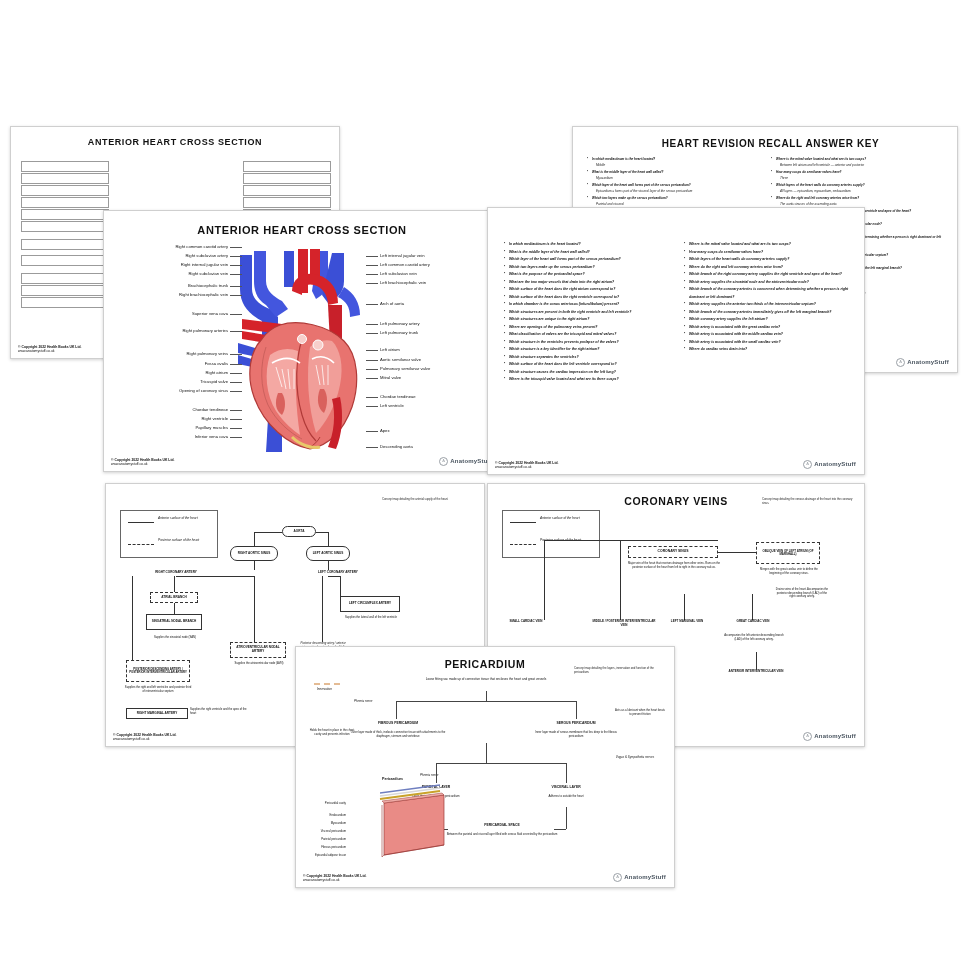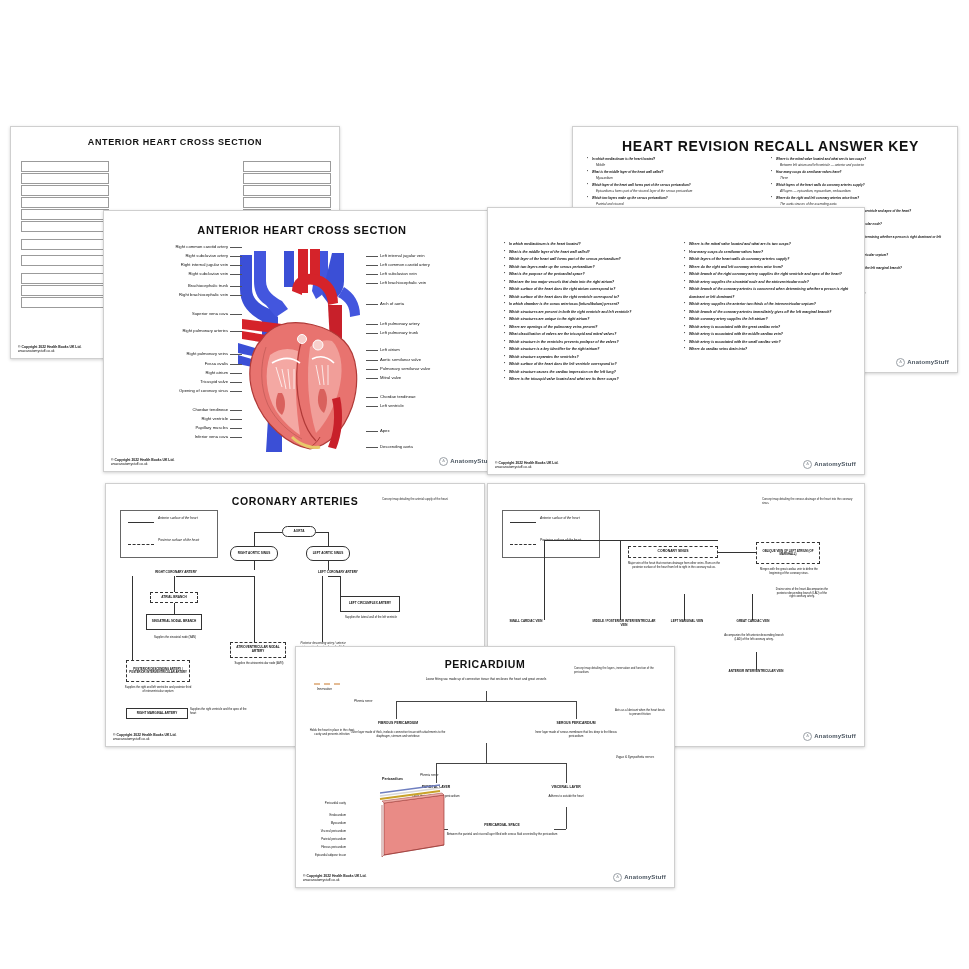--- a/index.html
+++ b/index.html
@@ -27,21 +27,21 @@
   #sheetB .title{font-size:11px;margin-top:13px;}
   .lbl{position:absolute;font-size:4.2px;line-height:1.5;white-space:nowrap;}
   .lbl.r{text-align:right;}
   .leader{position:absolute;background:#555;height:1px;}
 
   
   .heartwrap{position:absolute;left:128px;top:36px;width:150px;height:205px;}
 
   
   #sheetC{left:572px;top:126px;width:386px;height:247px;}
-  #sheetC .title{font-size:14px;margin-top:11px;padding-left:11px;}
+  #sheetC .title{font-size:10px;margin-top:11px;padding-left:11px;}
   .qcol{position:absolute;top:30px;font-size:3.1px;line-height:1.62;}
   .qcol .q{margin:0 0 1px 0;padding-left:5px;position:relative;font-style:italic;font-weight:bold;}
   .qcol .q:before{content:"•";position:absolute;left:0;top:-1px;font-style:normal;font-weight:bold;}
   .qcol .a{margin:0 0 2px 9px;font-style:italic;color:#222;}
 
   
   #sheetD{left:487px;top:207px;width:378px;height:268px;}
   #sheetD .title{font-size:10.5px;margin-top:12px;}
   .qcol2{position:absolute;top:33px;font-size:3.5px;line-height:2.15;}
   .qcol2 .q{margin:0;padding-left:5px;position:relative;font-style:italic;font-weight:bold;}
@@ -366,21 +366,20 @@
         <p class="q">Where do cardiac veins drain into?</p>
       </div>
     <div class="credit">
       <div>© Copyright 2022 Health Books UK Ltd.</div>
       <div class="u">www.anatomystuff.co.uk</div>
     </div>
     <div class="brand"><span class="cirl">A</span><b>AnatomyStuff</b></div>
   </div>
 
   <div class="sheet" id="sheetE">
-    <div class="title">CORONARY ARTERIES</div>
     <div class="cmNote" style="right:8px;top:14px;text-align:left;">Concept map detailing the arterial supply of the heart.</div>
 
     <div class="keybox" style="left:14px;top:26px;width:96px;height:46px;"></div>
     <div class="keyline" style="left:22px;top:38px;width:26px;"></div>
     <div class="keyrow" style="left:52px;top:32px;width:54px;">Anterior surface of the heart</div>
     <div class="keyline dash" style="left:22px;top:60px;width:26px;"></div>
     <div class="keyrow" style="left:52px;top:54px;width:54px;">Posterior surface of the heart</div>
 
     <div class="node round" style="left:176px;top:42px;width:34px;height:11px;">AORTA</div>
     <div class="node round" style="left:124px;top:62px;width:48px;height:15px;">RIGHT AORTIC SINUS</div>
@@ -423,20 +422,21 @@
     <div class="conn v" style="left:216px;top:92px;height:66px;"></div>
 
     <div class="credit">
       <div>© Copyright 2022 Health Books UK Ltd.</div>
       <div class="u">www.anatomystuff.co.uk</div>
     </div>
     <div class="brand"><span class="cirl">A</span><b>AnatomyStuff</b></div>
   </div>
 
   <div class="sheet" id="sheetF">
+    <div class="title">CORONARY VEINS</div>
     <div class="cmNote" style="right:8px;top:14px;text-align:left;">Concept map detailing the venous drainage of the heart into the coronary sinus.</div>
 
     <div class="keybox" style="left:14px;top:26px;width:96px;height:46px;"></div>
     <div class="keyline" style="left:22px;top:38px;width:26px;"></div>
     <div class="keyrow" style="left:52px;top:32px;width:54px;">Anterior surface of the heart</div>
     <div class="keyline dash" style="left:22px;top:60px;width:26px;"></div>
     <div class="keyrow" style="left:52px;top:54px;width:54px;">Posterior surface of the heart</div>
 
     <div class="node dashed" style="left:140px;top:62px;width:90px;height:12px;font-size:3.4px;">CORONARY SINUS</div>
     <div class="ctext" style="left:138px;top:78px;width:96px;">Major vein of the heart that receives drainage from other veins. Runs on the posterior surface of the heart from left to right in the coronary sulcus.</div>

